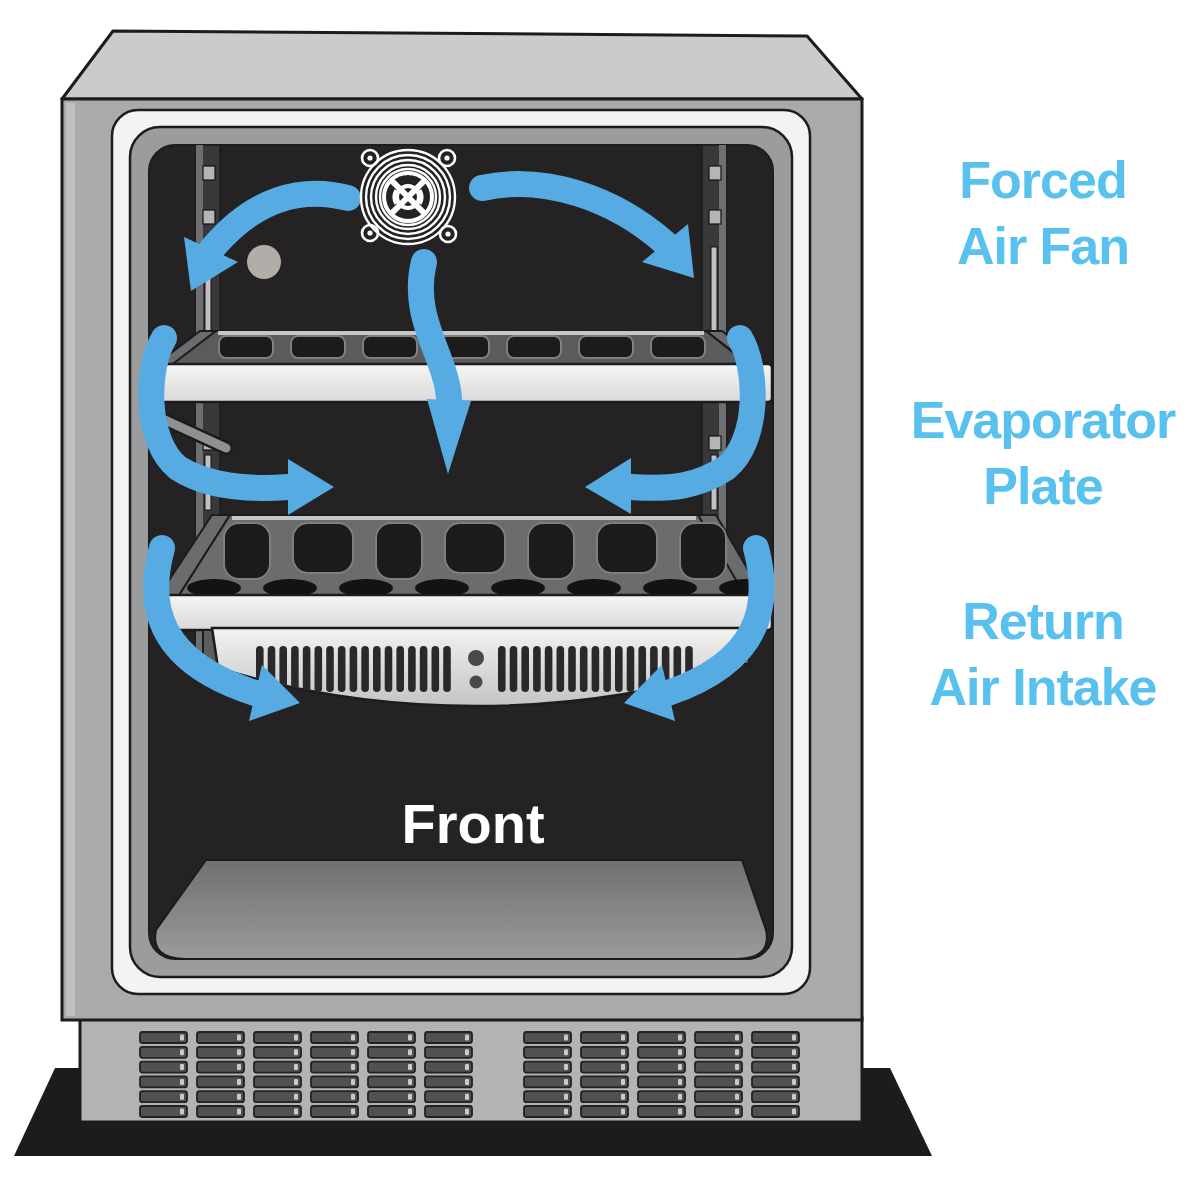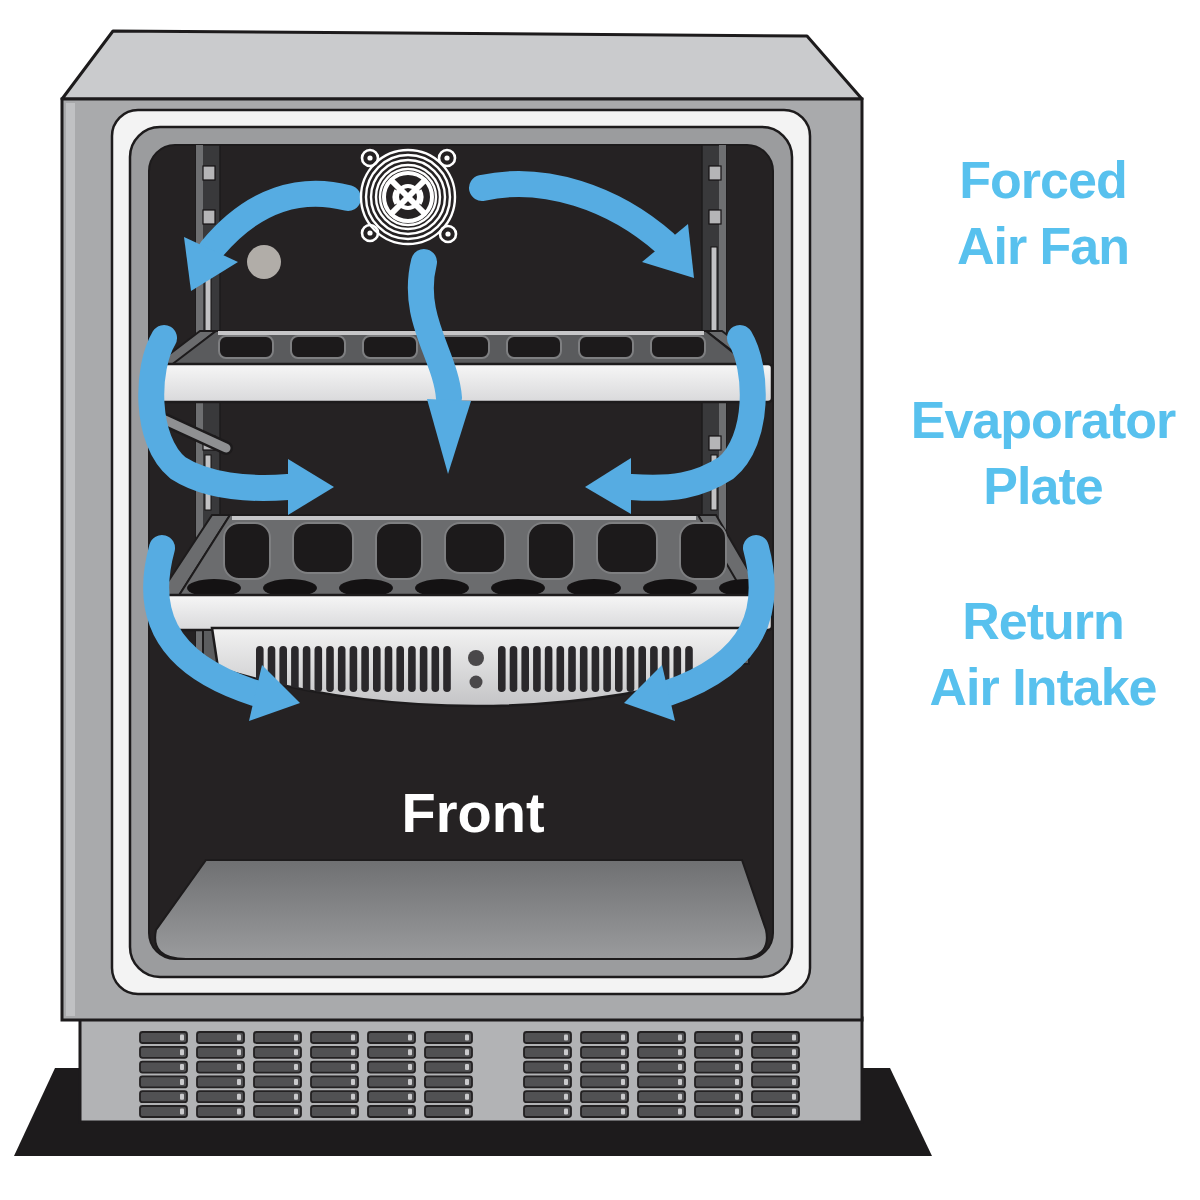--- a/index.html
+++ b/index.html
@@ -375,15 +375,15 @@
   <span>Air Fan</span>
 </div>
 <div class="callout" id="callout-evap" style="color: rgb(88, 193, 238);">
   <span>Evaporator</span>
   <span>Plate</span>
 </div>
 <div class="callout" id="callout-return" style="color: rgb(88, 193, 238);">
   <span>Return</span>
   <span>Air Intake</span>
 </div>
-<div class="front-label" style="color: rgb(255, 255, 255);">Front</div>
+<div class="front-label" style="color: rgb(255, 255, 255); margin-top: 11px;">Front</div>
 
 </div>
 
 </body></html>

